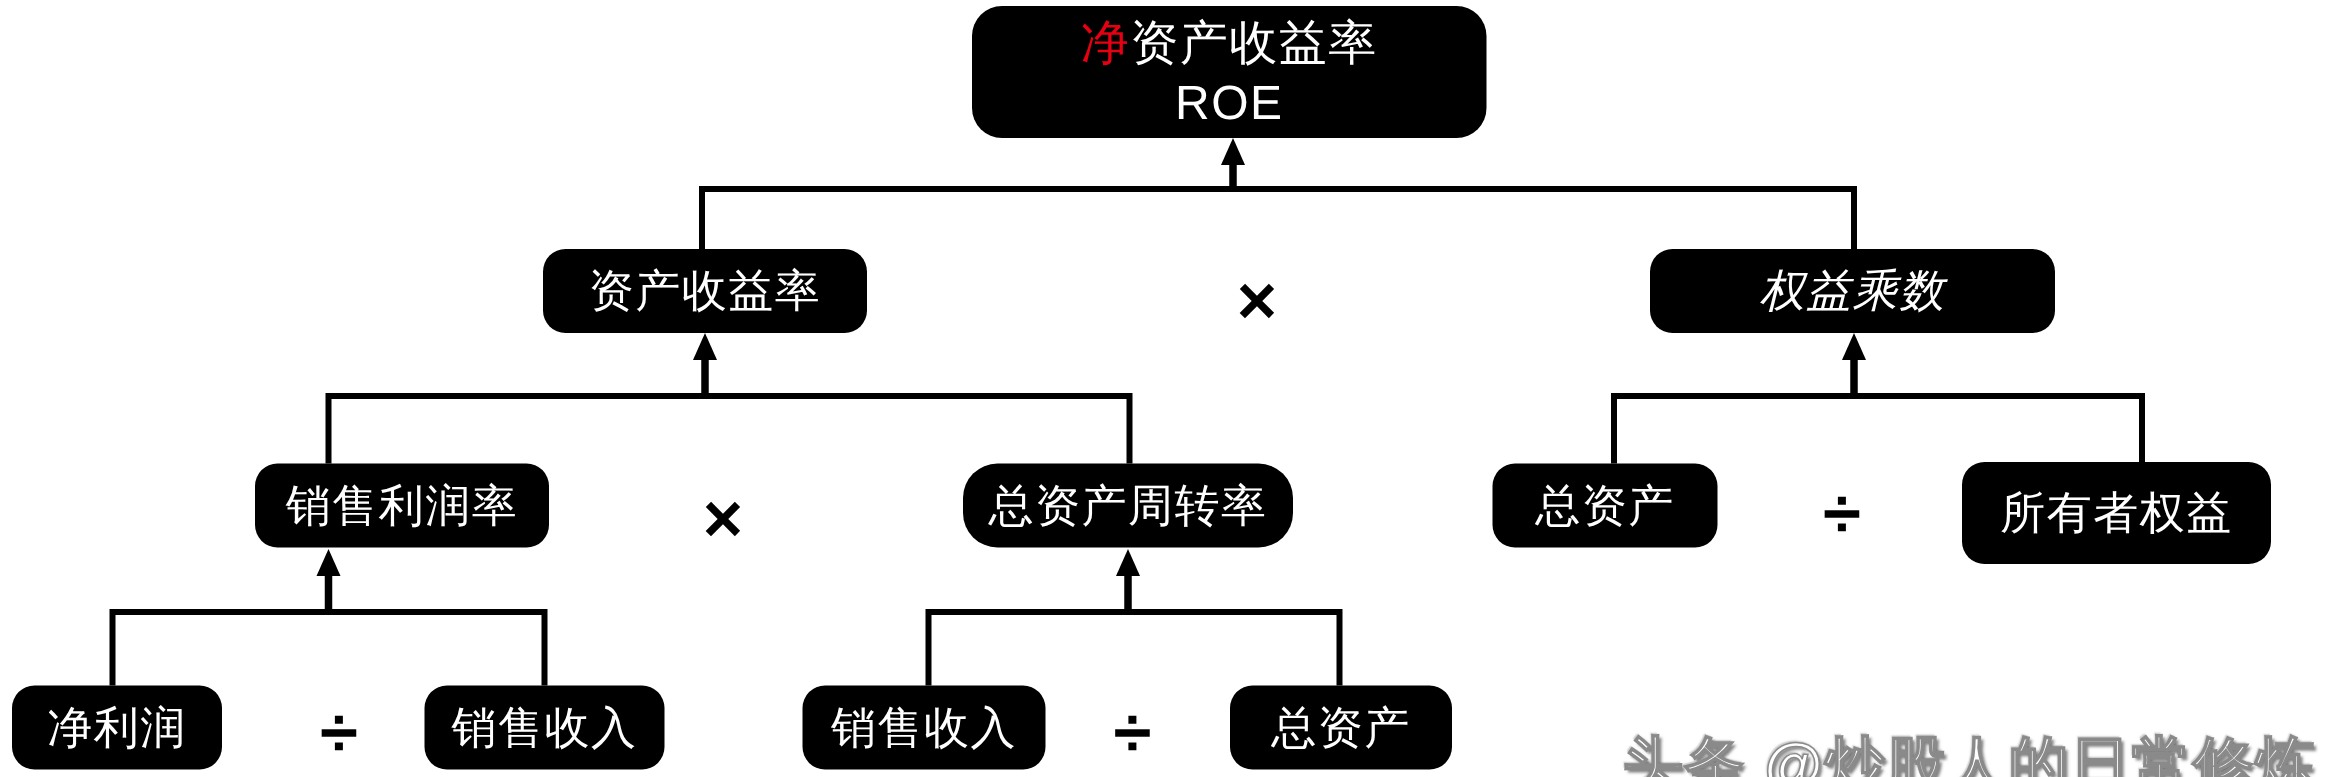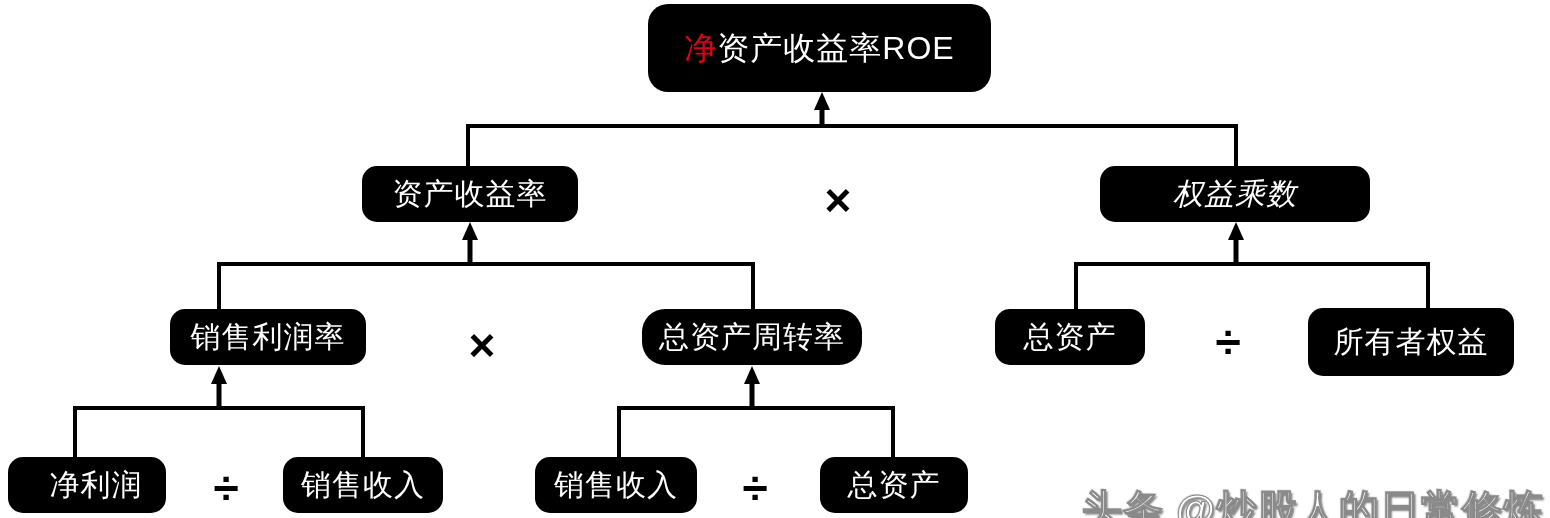--- a/index.html
+++ b/index.html
@@ -21,21 +21,21 @@
     top: 0;
     width: 1550px;
     height: 518px;
   }
   .node {
     position: absolute;
     background: #000000;
     color: #ffffff;
     border-radius: 15px;
     display: flex;
-    flex-direction: row;
+    flex-direction: column;
     align-items: center;
     justify-content: center;
     font-size: 30px;
     font-weight: 500;
     letter-spacing: 1px;
     white-space: nowrap;
     z-index: 2;
   }
   .node-roe {
     border-radius: 20px;
@@ -127,21 +127,21 @@
   <div class="node" style="left:995px; top:309px; width:150px; height:56px;">
     <span>总资产</span>
   </div>
 
   <div class="op" style="left:1198px; top:314px;">÷</div>
 
   <div class="node" style="left:1308px; top:308px; width:206px; height:68px;">
     <span>所有者权益</span>
   </div>
 
-  <div class="node" style="left:8px; top:457px; width:140px; height:56px;padding-left:18px;">
+  <div class="node" style="left:8px; top:457px; width:140px; height:56px;">
     <span>净利润</span>
   </div>
 
   <div class="op" style="left:196px; top:460px;">÷</div>
 
   <div class="node" style="left:283px; top:457px; width:160px; height:56px;">
     <span>销售收入</span>
   </div>
 
   <div class="node" style="left:535px; top:457px; width:162px; height:56px;">

